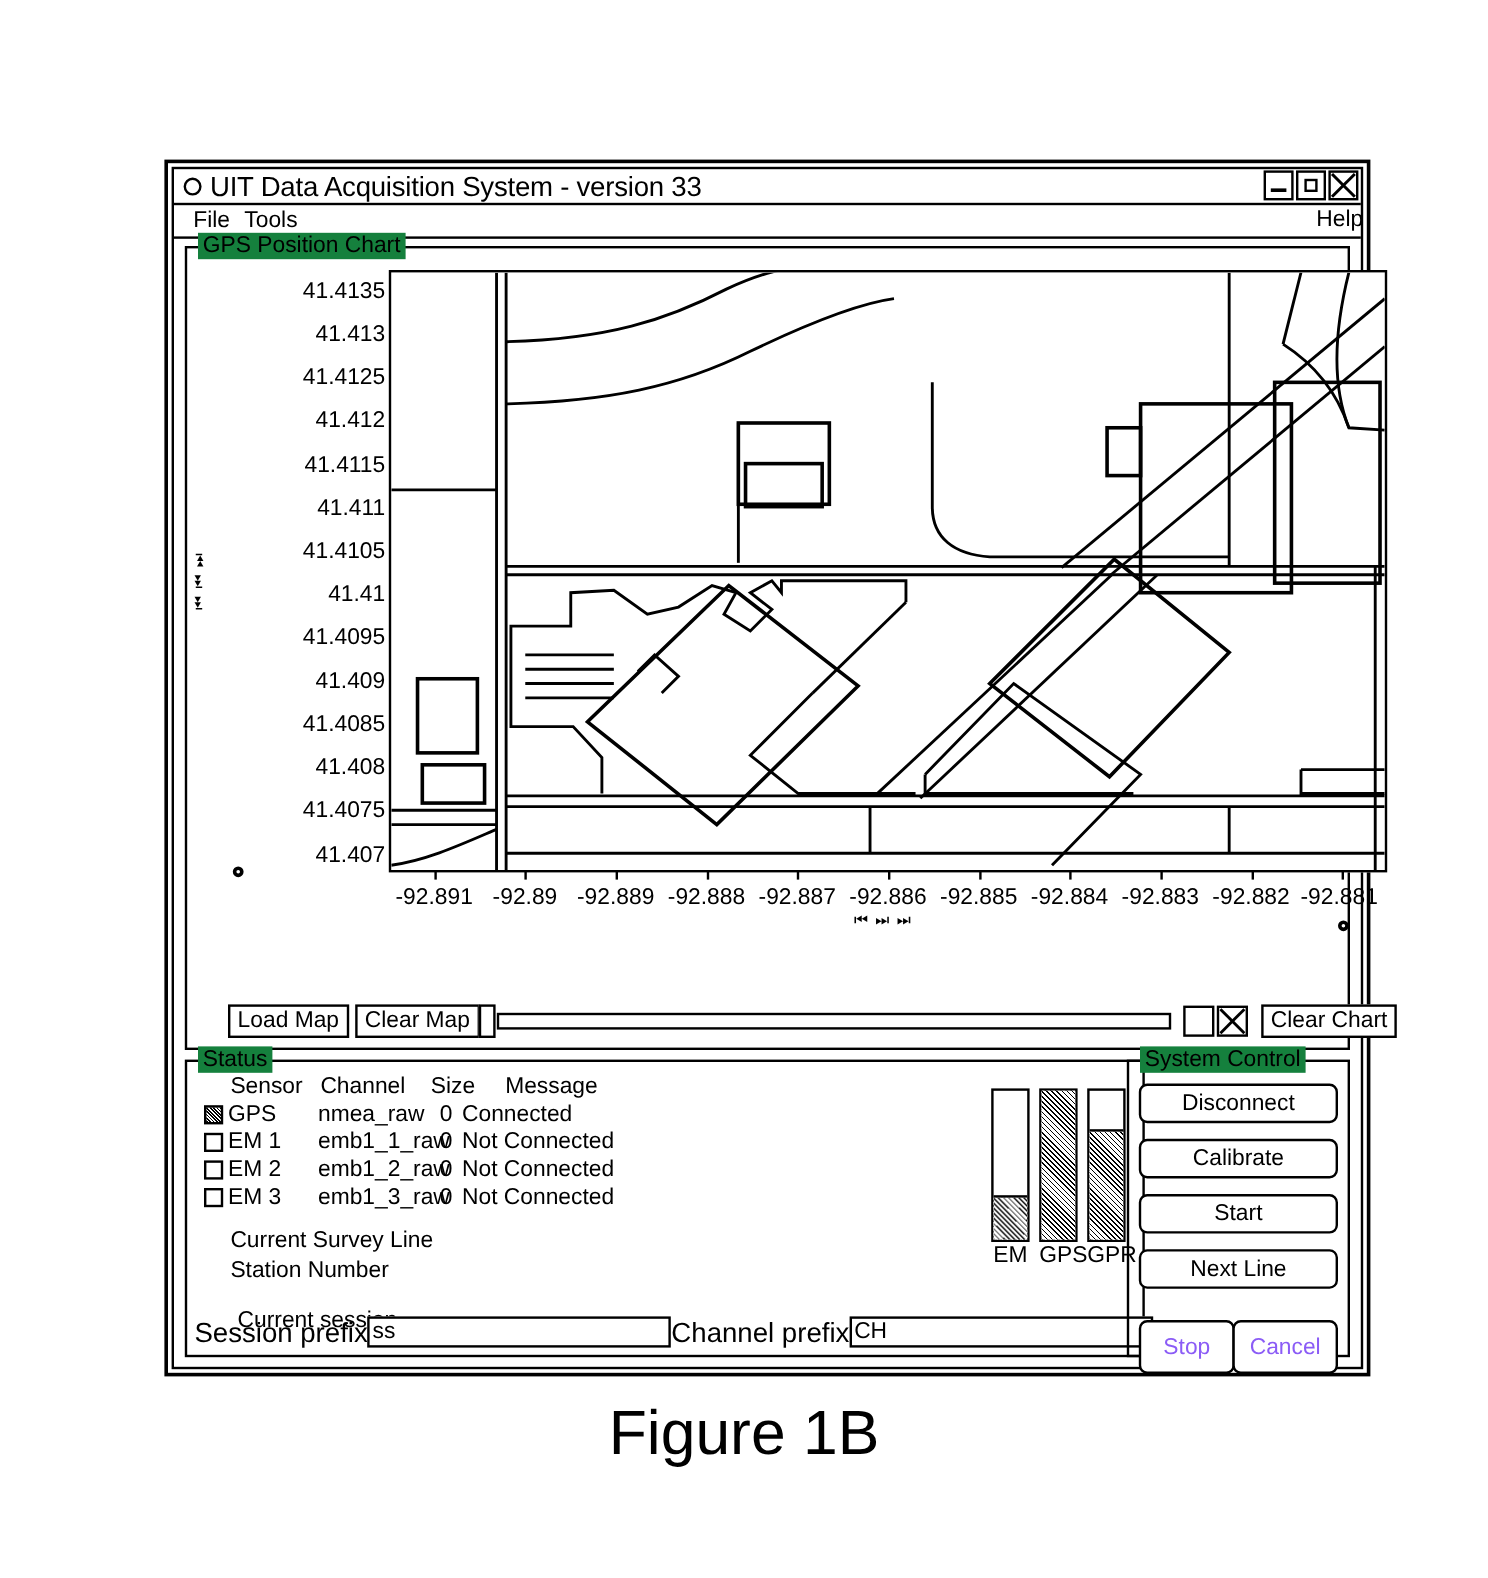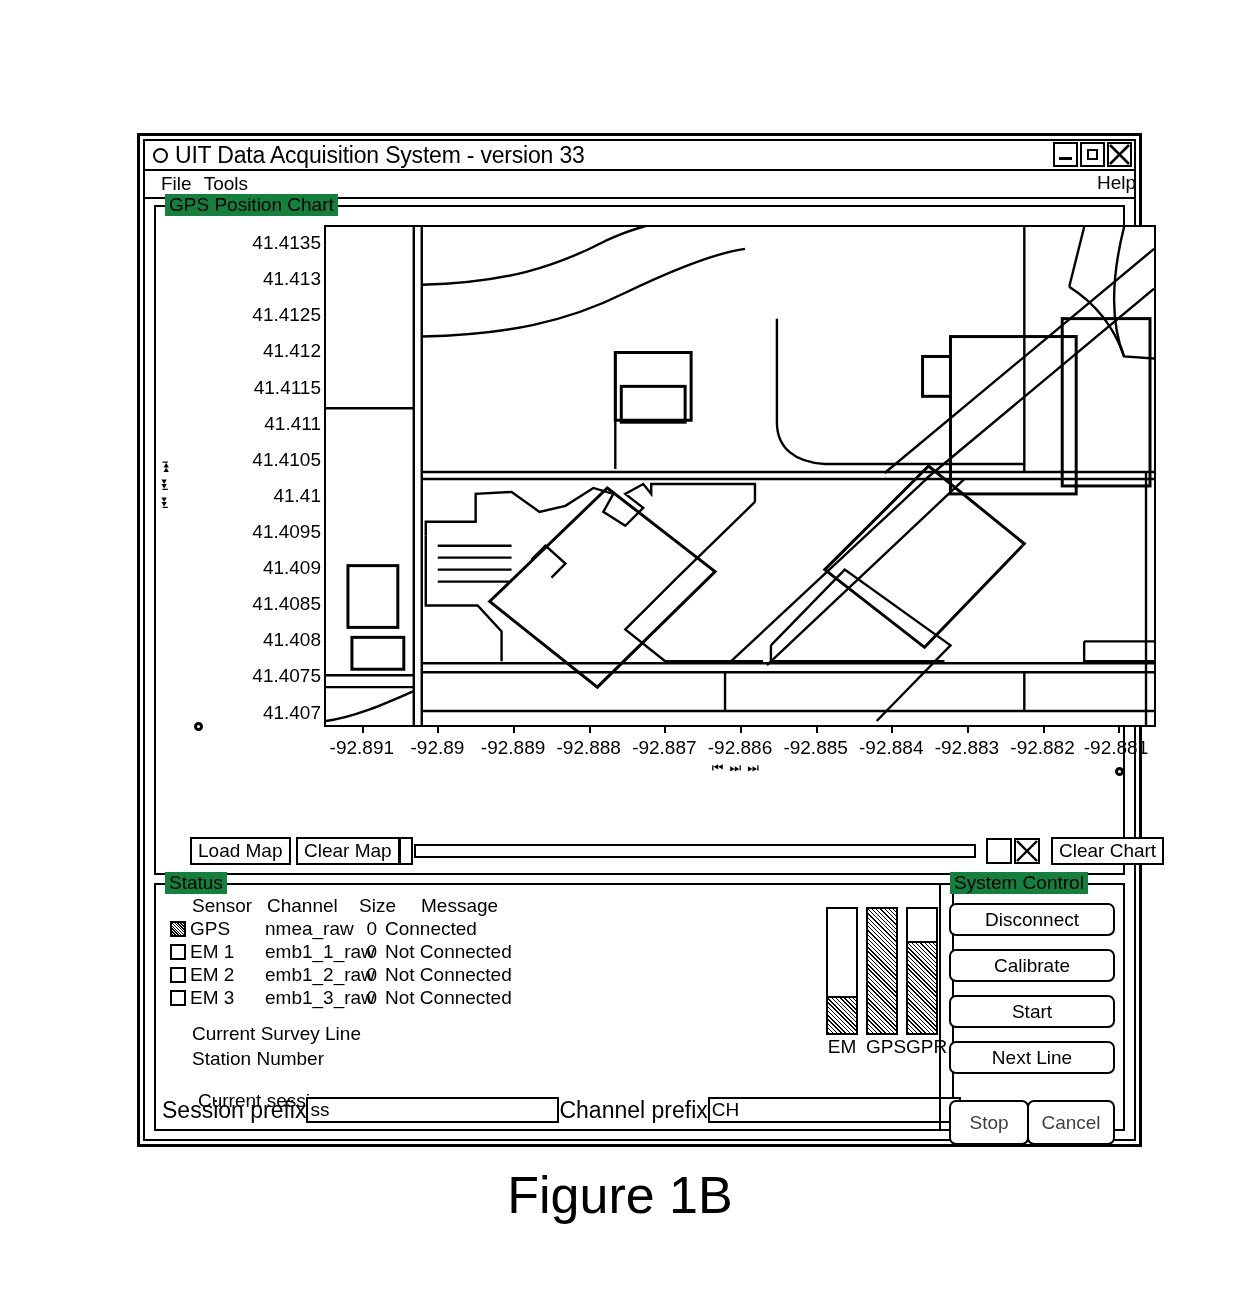--- a/index.html
+++ b/index.html
@@ -68,21 +68,21 @@
   .gauges{position:absolute;right:8px;top:22px;width:118px;}
   .gauge-row{display:flex;gap:8px;align-items:flex-end;height:128px;}
   .gauge{width:32px;height:128px;border:2px solid #000;box-sizing:border-box;position:relative;background:#fff;}
   .gauge-fill{position:absolute;left:0;right:0;bottom:0;background-image:repeating-linear-gradient(45deg,#000 0 1px,#fff 1px 3px),repeating-linear-gradient(-45deg,#000 0 1px,#fff 1px 3px);border-top:2px solid #000;box-sizing:border-box;}
   .gauge-labels{display:flex;gap:8px;margin-top:1px;}
   .gauge-label{width:32px;text-align:center;font-size:19px;white-space:nowrap;}
 
   
   #syscontrol-group{right:9px;top:742px;width:186px;bottom:8px;}
   .sys-btn{position:absolute;left:8px;right:8px;height:33px;border:2px solid #000;border-radius:7px;background:#fff;font-size:19px;font-family:"Liberation Sans",sans-serif;color:#000;}
-  .sys-btn-half{position:absolute;height:45px;border:2px solid #000;border-radius:7px;background:#fff;font-size:19px;font-family:"Liberation Sans",sans-serif;color:#404040;}
+  .sys-btn-half{position:absolute;height:45px;border:2px solid #000;border-radius:7px;background:#fff;font-size:19px;font-family:"Liberation Sans",sans-serif;color:#8b5cf6;}
 
   .figure-caption{position:absolute;left:0;right:0;top:1165px;text-align:center;font-size:52px;font-family:"Liberation Sans",sans-serif;}
 </style>
 </head>
 <body>
 
 <div class="app-window">
  <div class="app-window-inner">
 
   <div class="titlebar">

